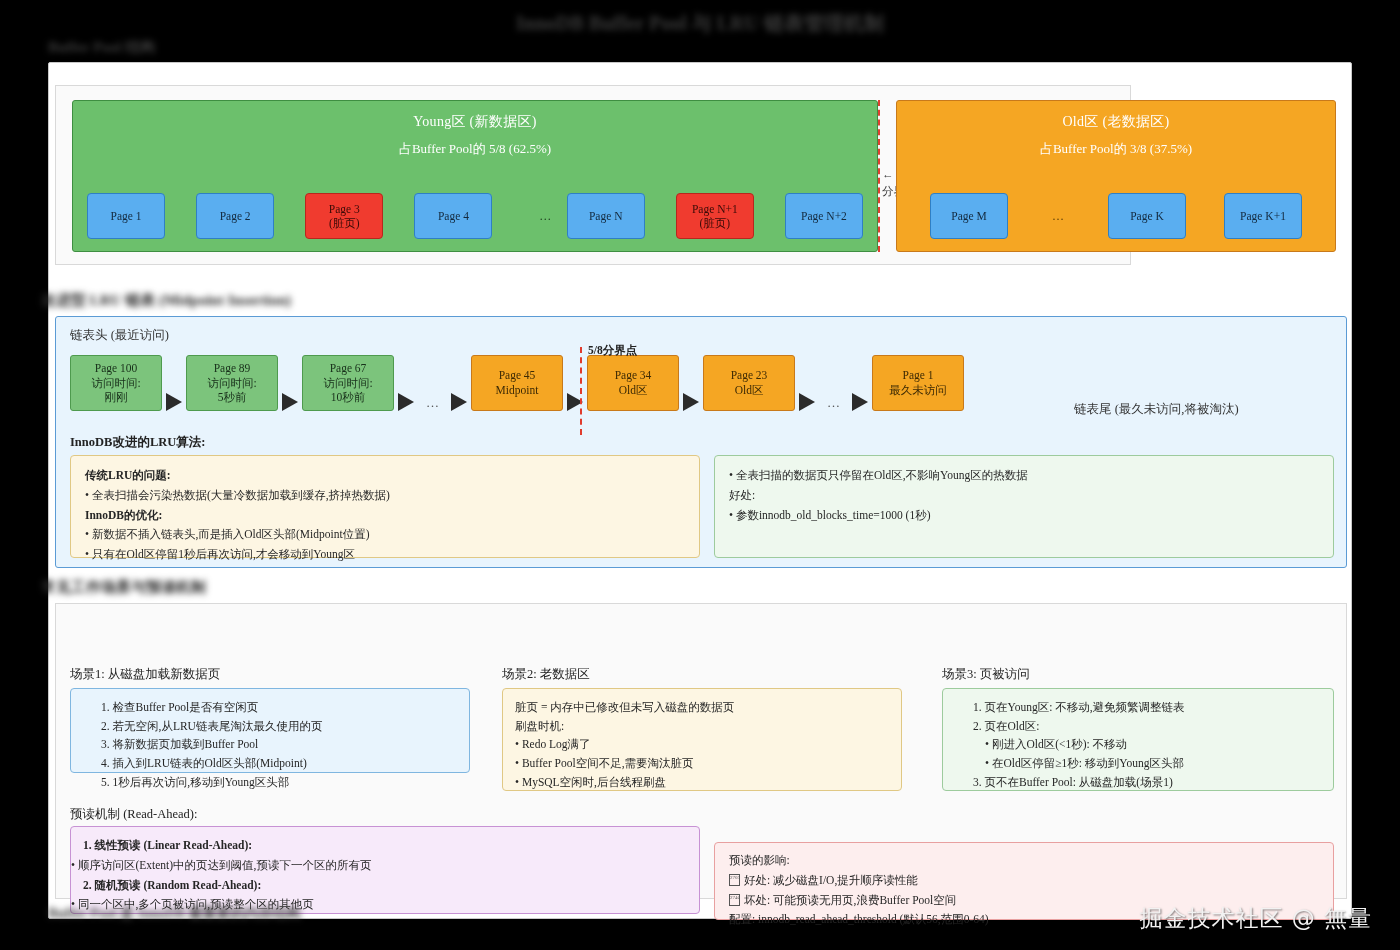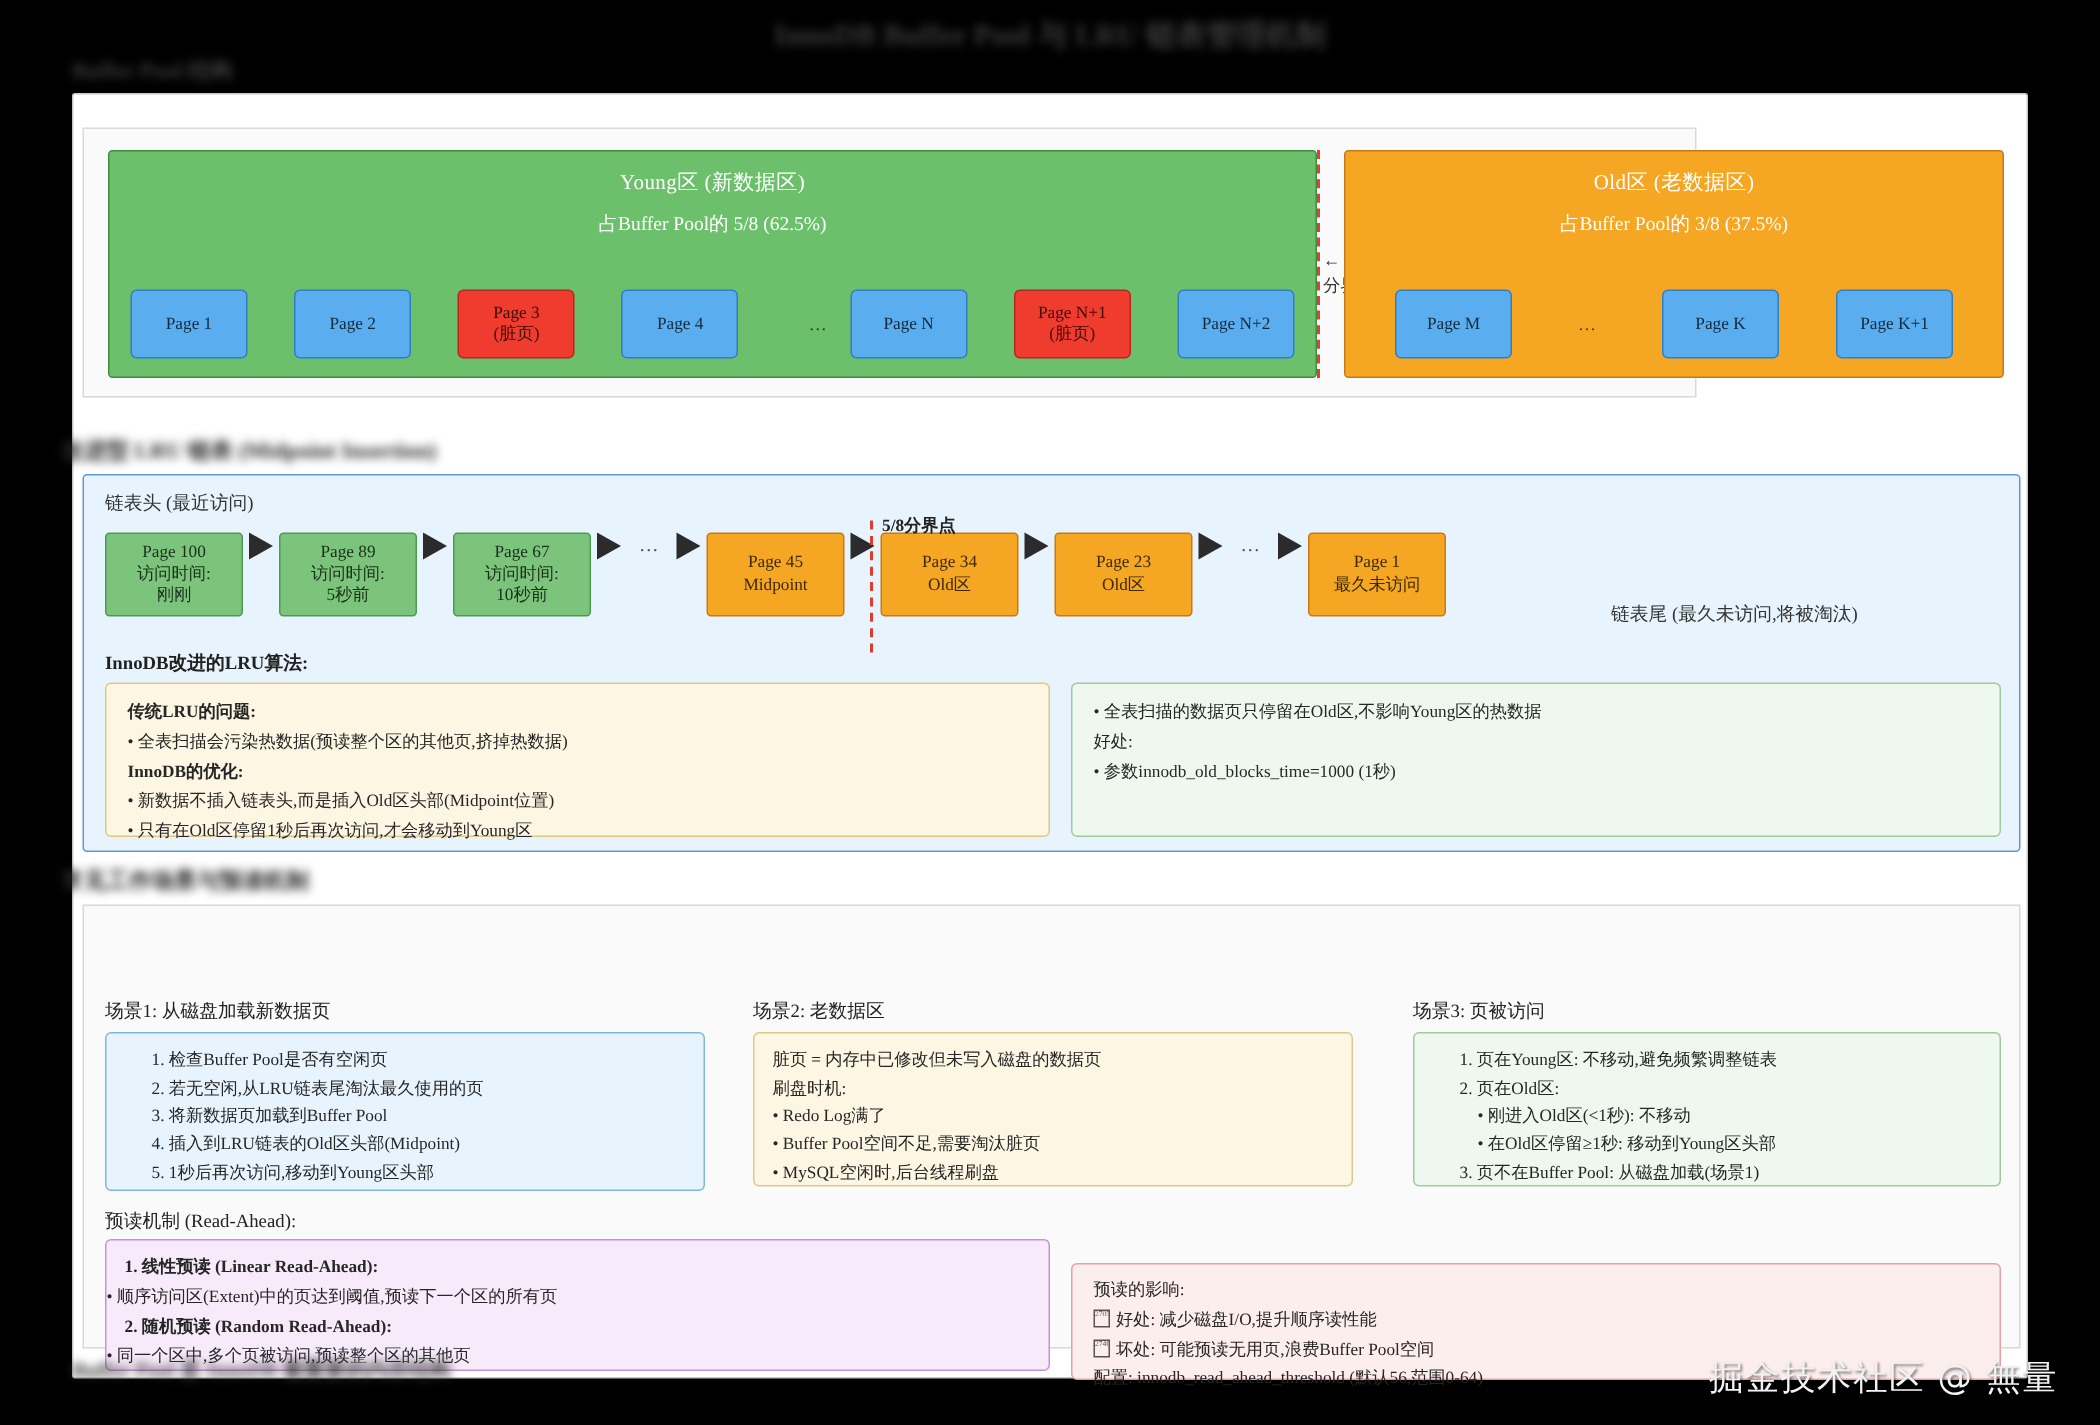--- a/index.html
+++ b/index.html
@@ -104,21 +104,21 @@
     background: #e8f4fd;
     border: 1px solid #5b9bd5;
     border-radius: 3px;
   }
   #lru-head-label {
     position: absolute; left: 14px; top: 10px;
     font-size: 12.5px; color: #333;
   }
   #lru-chain {
     position: absolute; left: 14px; top: 38px;
-    display: flex; align-items: flex-start;
+    display: flex; align-items: flex-end;
   }
   .node {
     width: 92px; height: 56px;
     display: flex; flex-direction: column;
     align-items: center; justify-content: center;
     font-size: 11.5px; line-height: 1.3; text-align: center;
     border-radius: 3px; flex: none; color: #18301a;
   }
   .node.young { background: #7cc47c; border: 1px solid #4e9a4e; }
   .node.old   { background: #f5a623; border: 1px solid #c8791a; color: #3d2a04; }
@@ -169,21 +169,21 @@
     position: absolute; left: 6px; top: 540px;
     width: 1292px; height: 296px;
     background: #fafafa; border: 1px solid #d9d9d9;
   }
   .scenario-title {
     position: absolute; font-size: 12.5px; color: #222;
   }
   .scenario-box {
     position: absolute; border-radius: 4px; padding: 9px 12px;
   }
-  #sc1-box { left: 14px; top: 84px; width: 400px; height: 106px;
+  #sc1-box { left: 14px; top: 84px; width: 400px; height: 85px;
              background: #e8f4fd; border: 1px solid #7fb6e0; }
   #sc2-box { left: 446px; top: 84px; width: 400px; height: 103px;
              background: #fdf6e3; border: 1px solid #e0c884; }
   #sc3-box { left: 886px; top: 84px; width: 392px; height: 103px;
              background: #eef8ee; border: 1px solid #9dcb9d; }
   .sc-line { font-size: 11.5px; color: #262626; line-height: 1.63; white-space: nowrap; }
   .sc-line.ind { padding-left: 18px; }
   .sc-line.ind2 { padding-left: 30px; }
 
   #readahead-caption { position: absolute; left: 14px; top: 202px;
@@ -347,21 +347,21 @@
       </div>
 
     <div id="five-eighth-line"></div>
     <div id="five-eighth-label">5/8分界点</div>
     <div id="lru-tail-label">链表尾 (最久未访问,将被淘汰)</div>
 
     <div id="lru-algo-caption">InnoDB改进的LRU算法:</div>
 
     <div id="box-tradlru">
       <div class="txt-line b">传统LRU的问题:</div>
-      <div class="txt-line">• 全表扫描会污染热数据(预读整个区的其他页,挤掉热数据)</div>
+      <div class="txt-line">• 全表扫描会污染热数据(大量冷数据加载到缓存,挤掉热数据)</div>
       <div class="txt-line b">InnoDB的优化:</div>
       <div class="txt-line">• 新数据不插入链表头,而是插入Old区头部(Midpoint位置)</div>
       <div class="txt-line">• 只有在Old区停留1秒后再次访问,才会移动到Young区</div>
     </div>
 
     <div id="box-benefit">
       <div class="txt-line">• 全表扫描的数据页只停留在Old区,不影响Young区的热数据</div>
       <div class="txt-line">好处:</div>
       <div class="txt-line">• 参数innodb_old_blocks_time=1000 (1秒)</div>
     </div>

